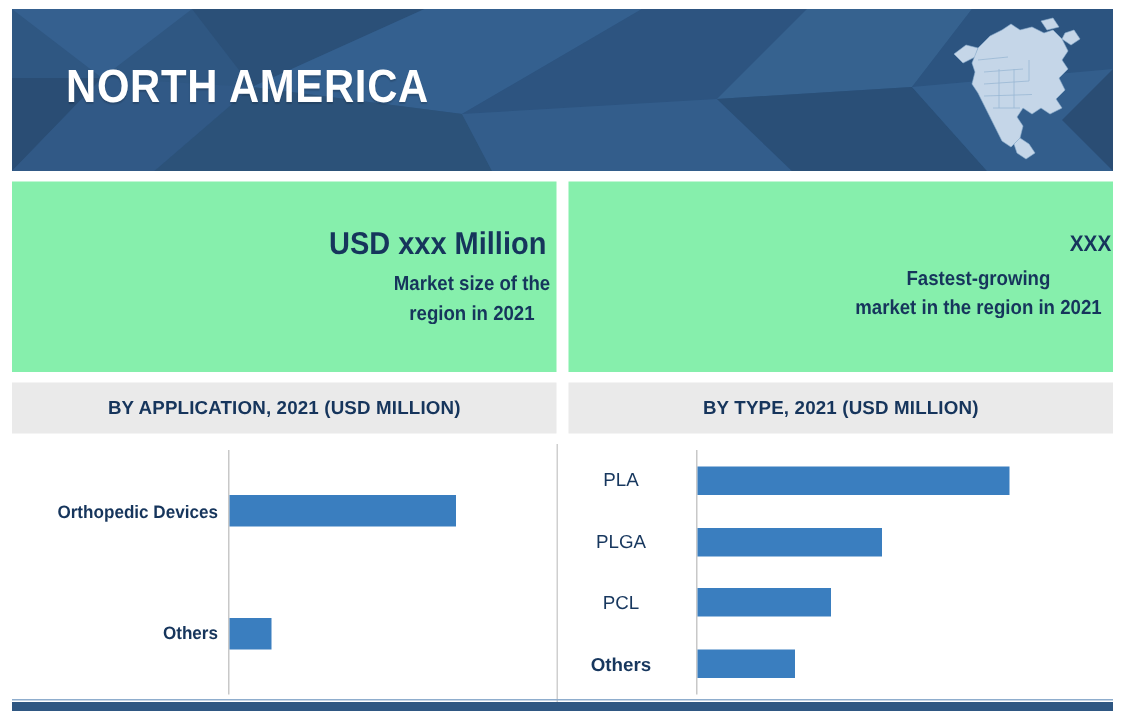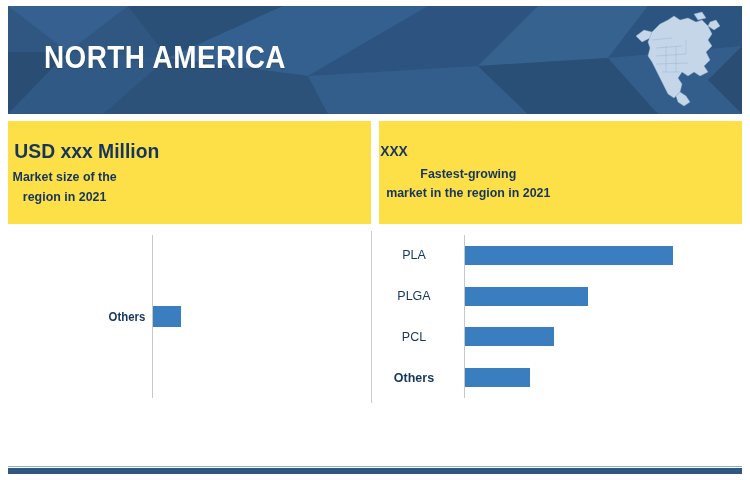--- a/index.html
+++ b/index.html
@@ -59,26 +59,26 @@
   }
 
   
   .stats-row {
     display: flex;
     gap: 8px;
     margin-top: 7px;
     width: 734px;
   }
   .stat-card {
-    background: #fde047;
-    height: 103px;
+    background: #86efac;
+    height: 127px;
     flex: 1 1 0;
     display: flex;
     flex-direction: column;
-    align-items: flex-start;
+    align-items: flex-end;
     justify-content: center;
     text-align: center;
     color: #16355c;
   }
   .stat-card.left { flex: 0 0 363px; }
   .stat-value {
     font-family: "Liberation Sans Narrow", "Liberation Sans", sans-serif;
     font-weight: bold;
     font-size: 21px;
     line-height: 1.15;
@@ -277,25 +277,33 @@
     </div>
     <div class="stat-card right">
       <div class="stat-value">XXX</div>
       <div class="stat-desc">
         <div>Fastest-growing</div>
         <div>market in the region in 2021</div>
       </div>
     </div>
   </div>
 
+  <div class="band-row">
+    <div class="band left">BY APPLICATION, 2021 (USD MILLION)</div>
+    <div class="band">BY TYPE, 2021 (USD MILLION)</div>
+  </div>
 
   <div class="charts-row">
     <div class="chart-col left">
       <div class="chart left-chart" id="left-chart">
         <div class="axis-line"></div>
+      <div class="bar-row">
+            <div class="bar-label">Orthopedic Devices</div>
+            <div class="bar" style="width: 151px; background: rgb(58, 126, 191);"></div>
+          </div>
           <div class="bar-row">
             <div class="bar-label">Others</div>
             <div class="bar" style="width: 28px; background: rgb(58, 126, 191);"></div>
           </div>
         </div>
     </div>
     <div class="chart-divider"></div>
     <div class="chart-col right">
       <div class="chart right-chart" id="right-chart">
         <div class="axis-line"></div>

